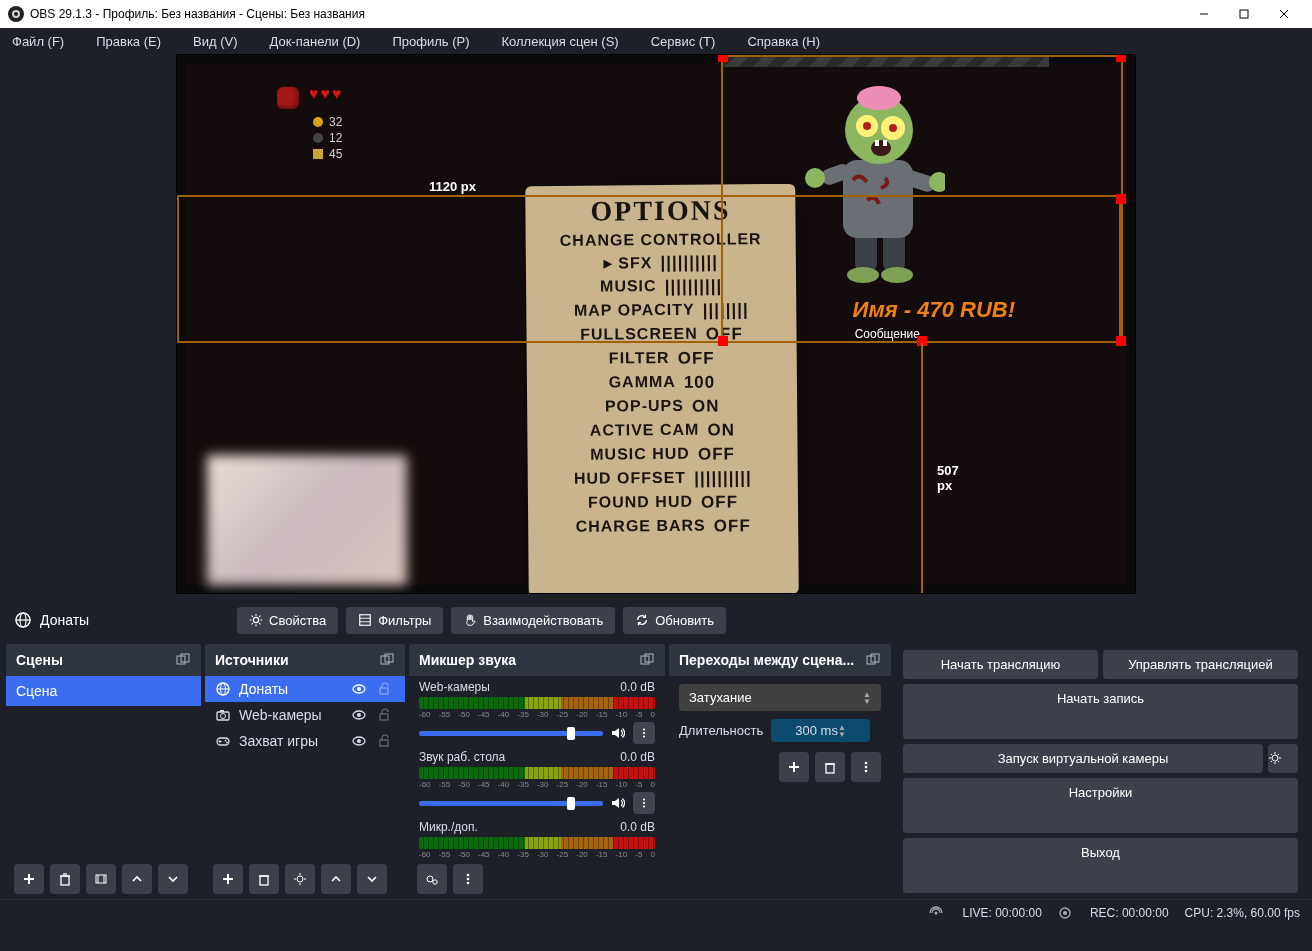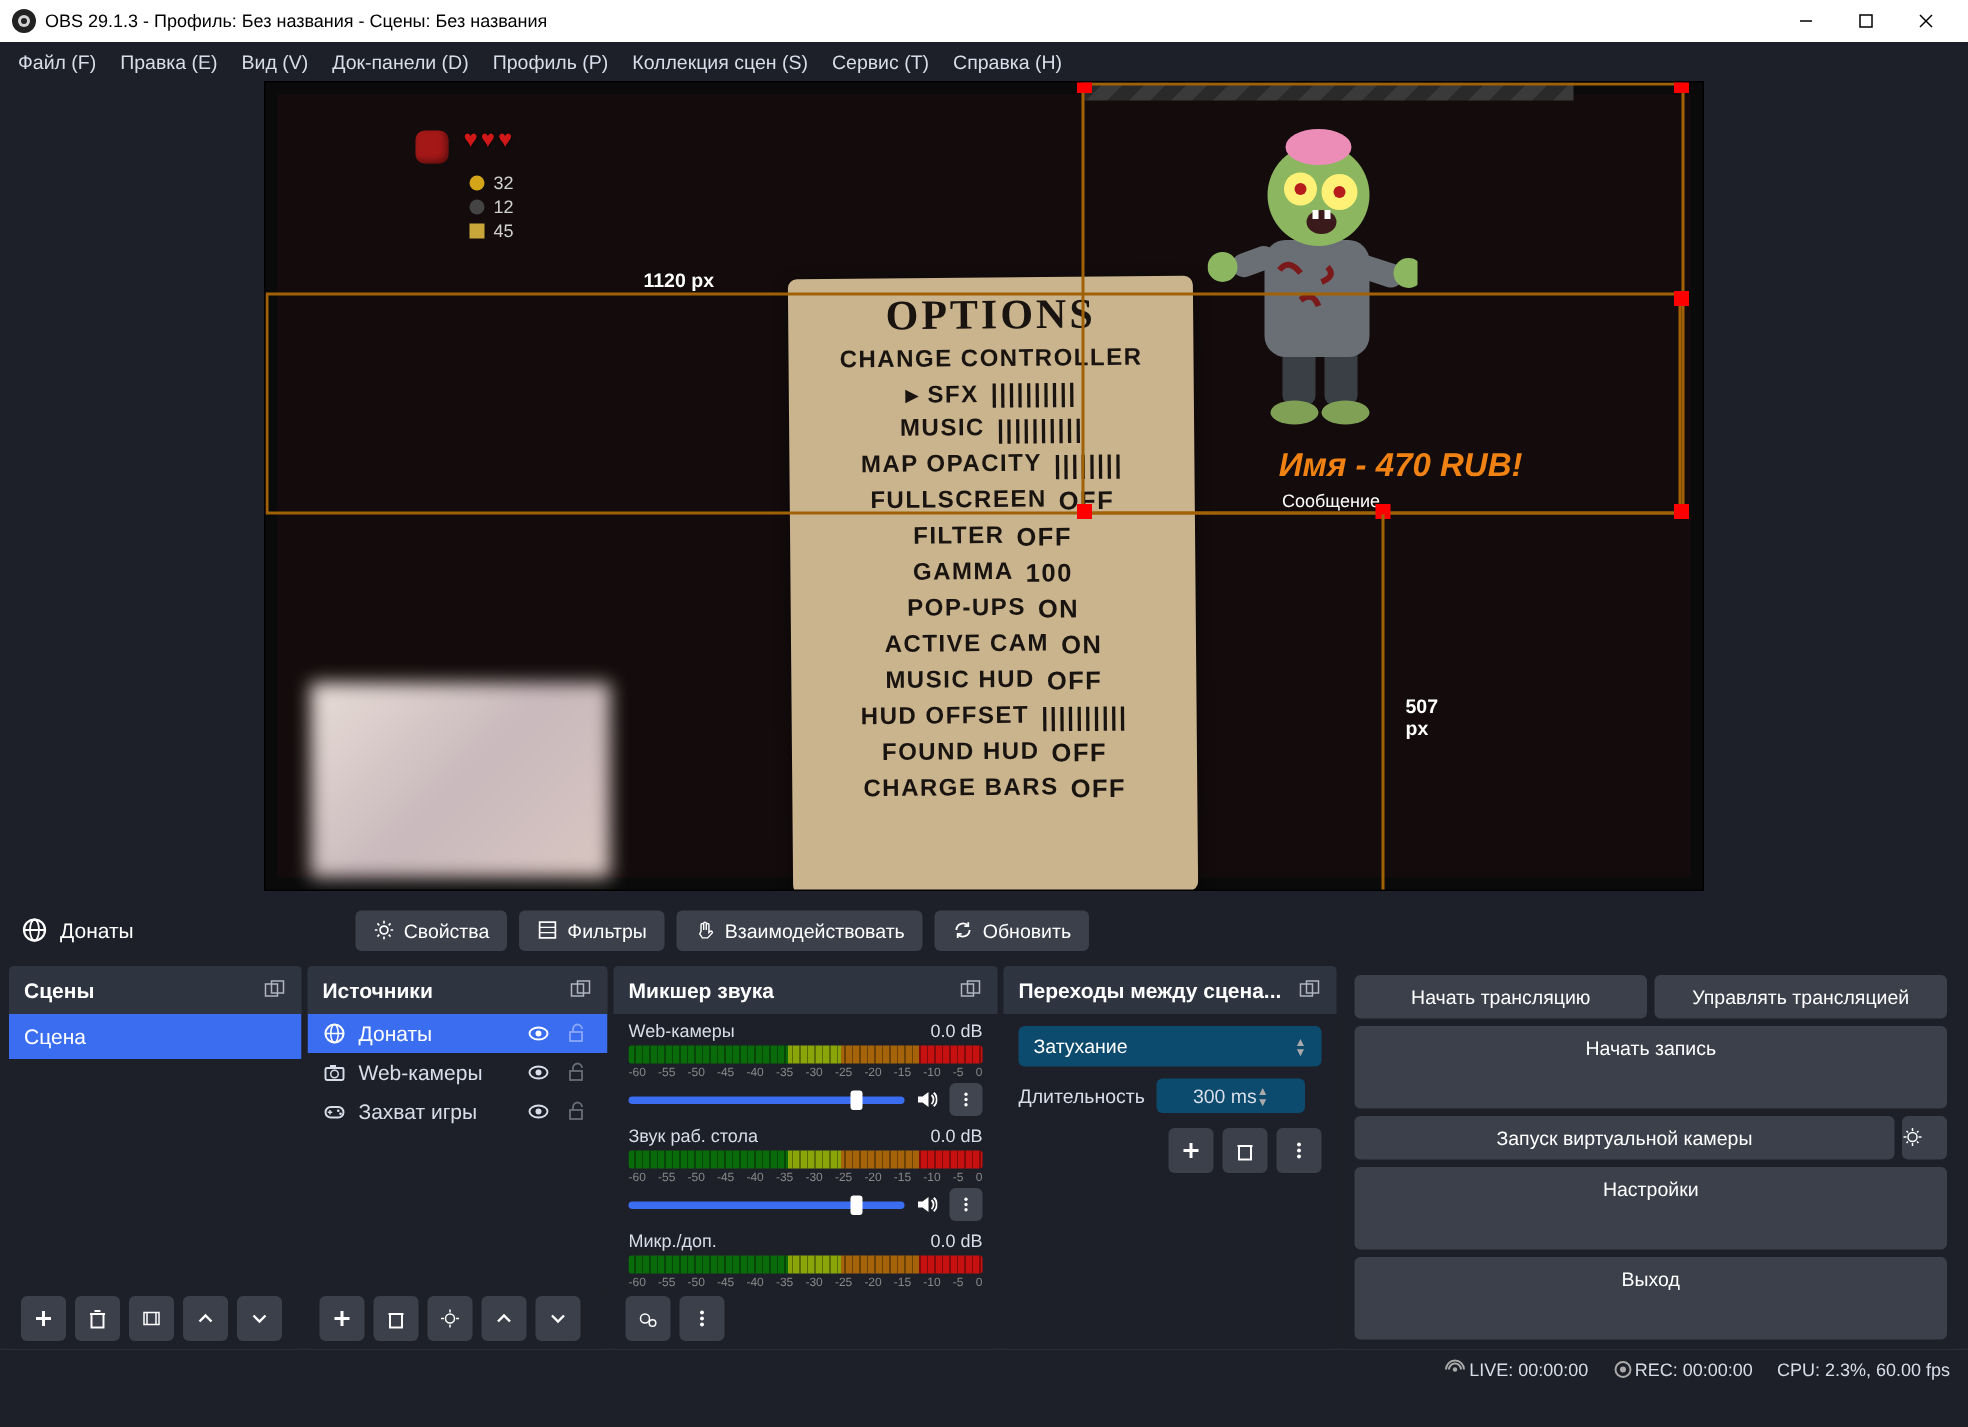--- a/index.html
+++ b/index.html
@@ -5,21 +5,21 @@
 * { box-sizing: border-box; margin: 0; padding: 0; font-family: "Segoe UI", Arial, sans-serif; }
 body { background: #1e2029; color: #d8dee9; font-size: 13px; overflow: hidden; width: 1312px; height: 951px; }
 
 
 .titlebar { background: #fff; height: 28px; display: flex; align-items: center; padding: 0 8px; color: #000; font-size: 12px; }
 .titlebar .obs-logo { width: 16px; height: 16px; border-radius: 50%; background: #222; margin-right: 6px; display:inline-flex;align-items:center;justify-content:center; }
 .titlebar .spacer { flex: 1; }
 .titlebar .winbtn { width: 40px; height: 28px; display: flex; align-items: center; justify-content: center; color: #000; }
 
 
-.menubar { background: #1e2029; height: 26px; display: flex; align-items: center; gap: 16px; padding: 0 12px; color: #d8dee9; font-size: 13px; }
+.menubar { background: #1e2029; height: 26px; display: flex; align-items: center; gap: 32px; padding: 0 12px; color: #d8dee9; font-size: 13px; }
 .menubar span { cursor: default; }
 
 
 .preview-wrap { height: 542px; background: #1e2029; display: flex; justify-content: center; position: relative; }
 .preview { width: 960px; height: 540px; background: #0a0a0a; position: relative; overflow: hidden; border:1px solid #000;}
 .preview .dark-interior { position:absolute; left:8px; top:8px; right:8px; bottom:8px; background:#140c0c; }
 .preview .hud { position: absolute; top: 30px; left: 100px; color: #d0d0d0; font-family: monospace; font-size: 12px; }
 .preview .hearts { display:flex; gap:2px; margin-bottom:8px;}
 .preview .heart { color:#d01818; text-shadow:0 0 2px #000; font-size:16px;}
 .preview .hud-row { display:flex; align-items:center; gap:6px; margin:2px 0;}
@@ -72,37 +72,37 @@
 .mix-meter::after { content:""; position:absolute; inset:0; background:repeating-linear-gradient(90deg,transparent 0 4px,rgba(0,0,0,0.35) 4px 5px);}
 .mix-ticks { display:flex; justify-content:space-between; font-size:8px; color:#888; margin-top:1px;}
 .mix-slider-row { display:flex; align-items:center; gap:6px; margin-top:3px;}
 .mix-slider { flex:1; height:5px; background:#3a6df0; border-radius:3px; position:relative;}
 .mix-slider .knob { position:absolute; right:28px; top:-4px; width:8px; height:13px; background:#fff; border-radius:2px;}
 .mix-slider-row .spk { width:18px; color:#fff;}
 .mix-slider-row .dots { width:22px; height:22px; background:#414550; border-radius:4px; display:flex; align-items:center; justify-content:center; color:#fff;}
 
 .transitions { width: 222px; }
 .trans-body { padding:8px 10px; }
-.trans-select { background:#0c4a6e; border-radius:4px; padding:6px 10px; display:flex; align-items:center; color:#fff; font-size:13px; margin-bottom:8px; position:relative;}
+.trans-select { background:#404040; border-radius:4px; padding:6px 10px; display:flex; align-items:center; color:#fff; font-size:13px; margin-bottom:8px; position:relative;}
 .trans-select .caret { margin-left:auto; display:flex; flex-direction:column; font-size:8px; line-height:7px; color:#aaa;}
 .trans-row { display:flex; align-items:center; gap:8px; font-size:13px; color:#d8dee9;}
 .trans-row .spin { background:#0c4a6e; border-radius:4px; padding:4px 24px; display:flex; align-items:center; min-width:96px; position:relative;}
 .trans-row .spin .caret { margin-left:auto; display:flex; flex-direction:column; font-size:8px; line-height:7px; color:#aaa;}
 .trans-btns { display:flex; gap:6px; margin-top:10px; justify-content:flex-end;}
 .trans-btns .sq { width:30px; height:30px; background:#3c404b; border-radius:4px; display:flex; align-items:center; justify-content:center; color:#fff;}
 
 .controls { flex:1; }
 .controls-body { padding:6px 8px; display:flex; flex-direction:column; gap:5px;}
 .ctrl-row { display:flex; gap:5px;}
 .ctrl-btn { flex:1; background:#3c404b; border-radius:4px; padding:7px 10px; text-align:center; color:#fff; font-size:13px;}
 .ctrl-btn.small { flex:0 0 30px; padding:7px 0;}
 
 
 .statusbar { height: 26px; background: #1e2029; display: flex; align-items: center; justify-content: flex-end; gap: 16px; padding: 0 12px; font-size: 12px; color:#d8dee9; border-top:1px solid #2a2d36;}
-.statusbar .grp { display:flex; align-items:center; gap:1px;justify-content:space-between;}
+.statusbar .grp { display:flex; align-items:center; gap:18px;justify-content:space-between;}
 
 svg { display:block; }
 </style>
 </head>
 <body>
 
 <div class="titlebar">
   <span class="obs-logo">
     <svg width="10" height="10" viewBox="0 0 10 10">
         <circle cx="5" cy="5" r="4" fill="#fff" opacity="0.8"></circle>

